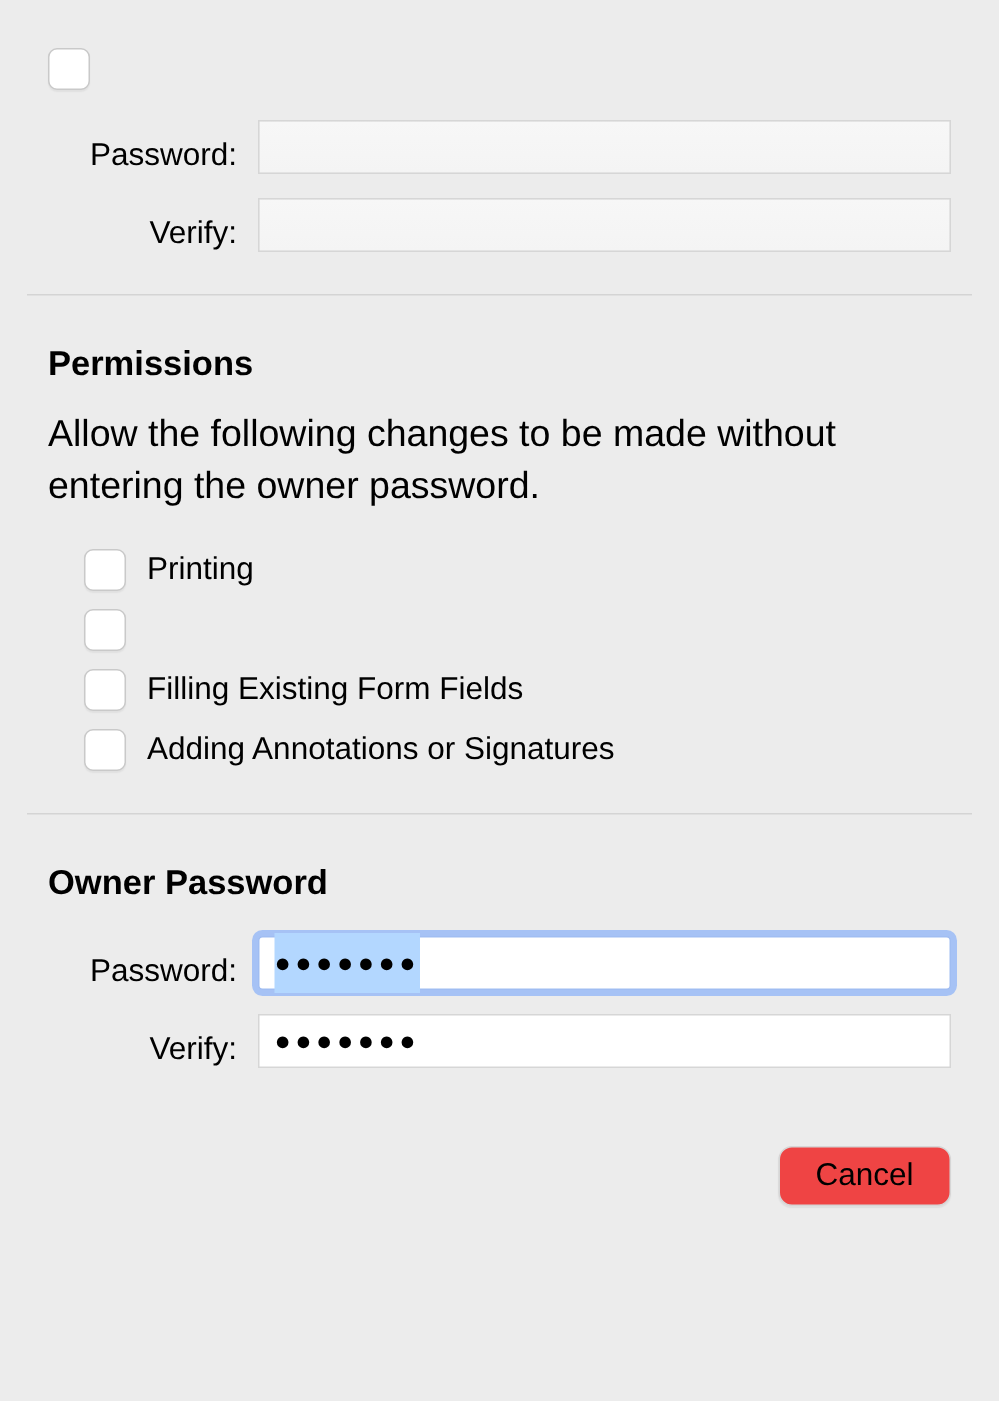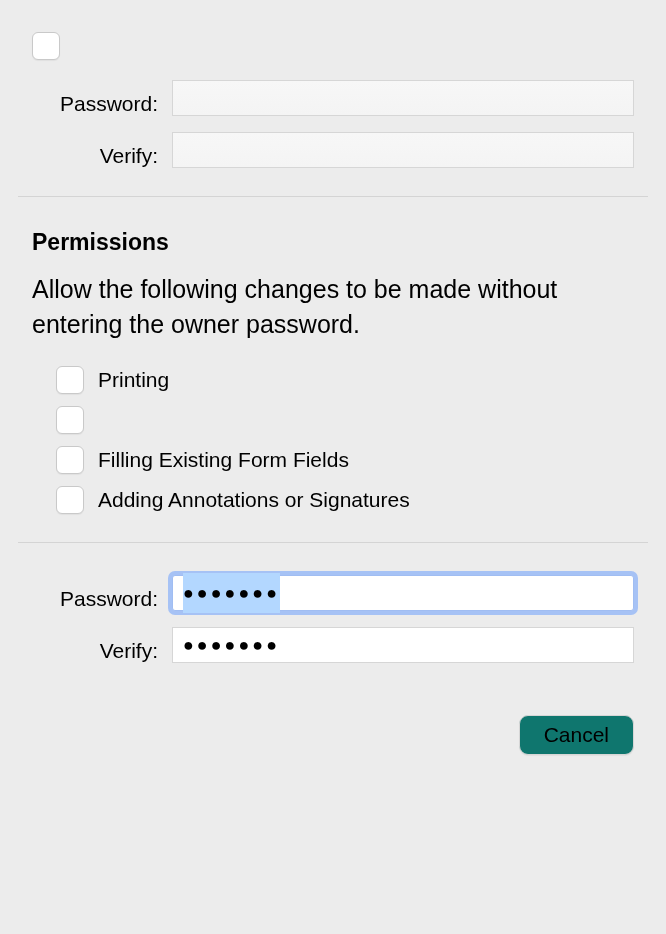--- a/index.html
+++ b/index.html
@@ -101,21 +101,21 @@
       padding: 0 24px;
       border-radius: 9px;
       font-size: 21px;
       cursor: pointer;
       border: none;
       display: flex;
       align-items: center;
       justify-content: center;
     }
     .btn-default {
-      background: #0f766e;
+      background: #ef4444;
       border: 1px solid #d6d6d6;
       box-shadow: 0 1px 1px rgba(0,0,0,0.06);
       color: #000;
     }
     .btn-primary {
       background: linear-gradient(#4998fb, #2f7ff7);
       color: #fff;
       box-shadow: 0 1px 2px rgba(0,0,0,0.15);
     }
     .pw-dots {
@@ -194,20 +194,21 @@
   </div>
   <div class="perm-row">
     <div class="checkbox"></div>
     <span class="checkbox-label">Adding Annotations or Signatures</span>
   </div>
 </div>
 
 <div class="divider"></div>
 
 <div class="section owner-section">
+  <div class="heading">Owner Password</div>
 
   <div class="field-row">
     <div class="field-label">Password:</div>
     <div class="input-wrap">
       <div class="input-box focused">
         <span class="pw-dots"><span class="selection-highlight">●●●●●●●</span></span>
       </div>
     </div>
   </div>
 

